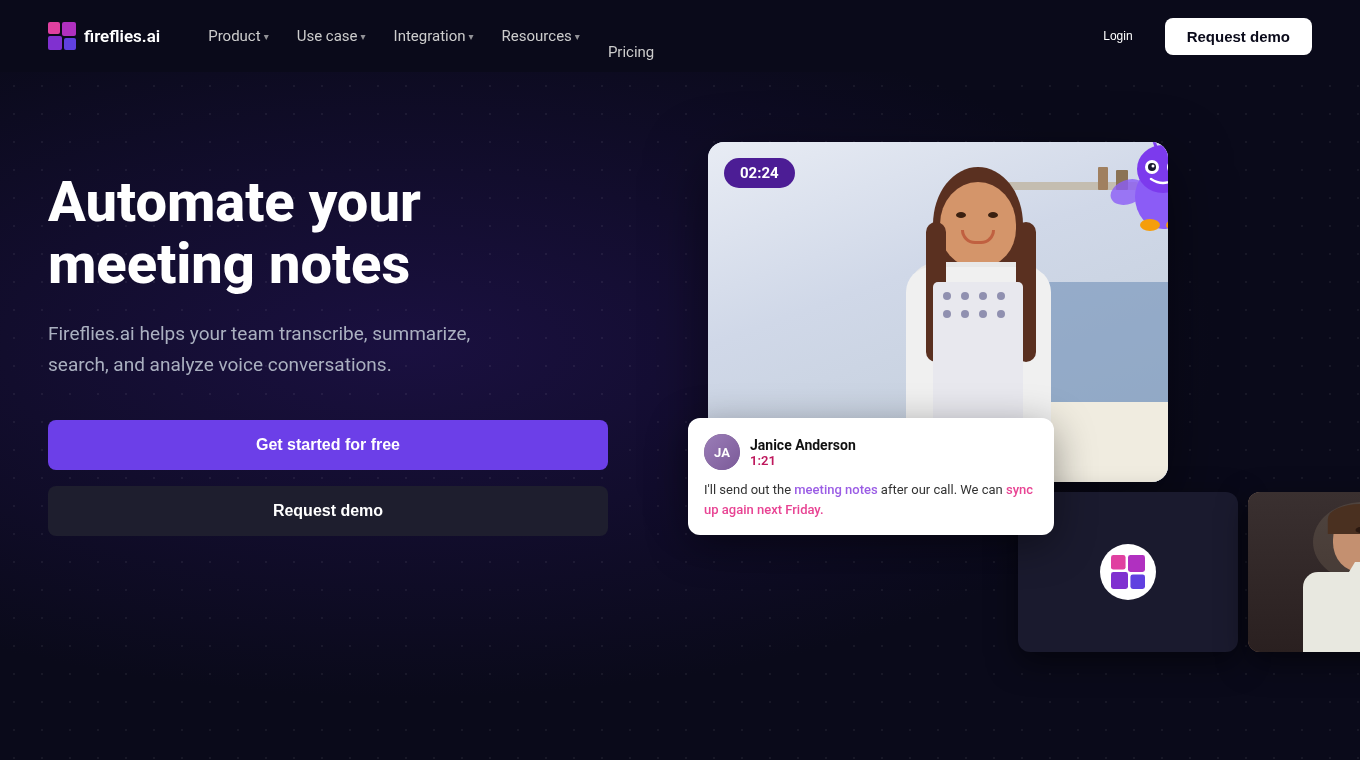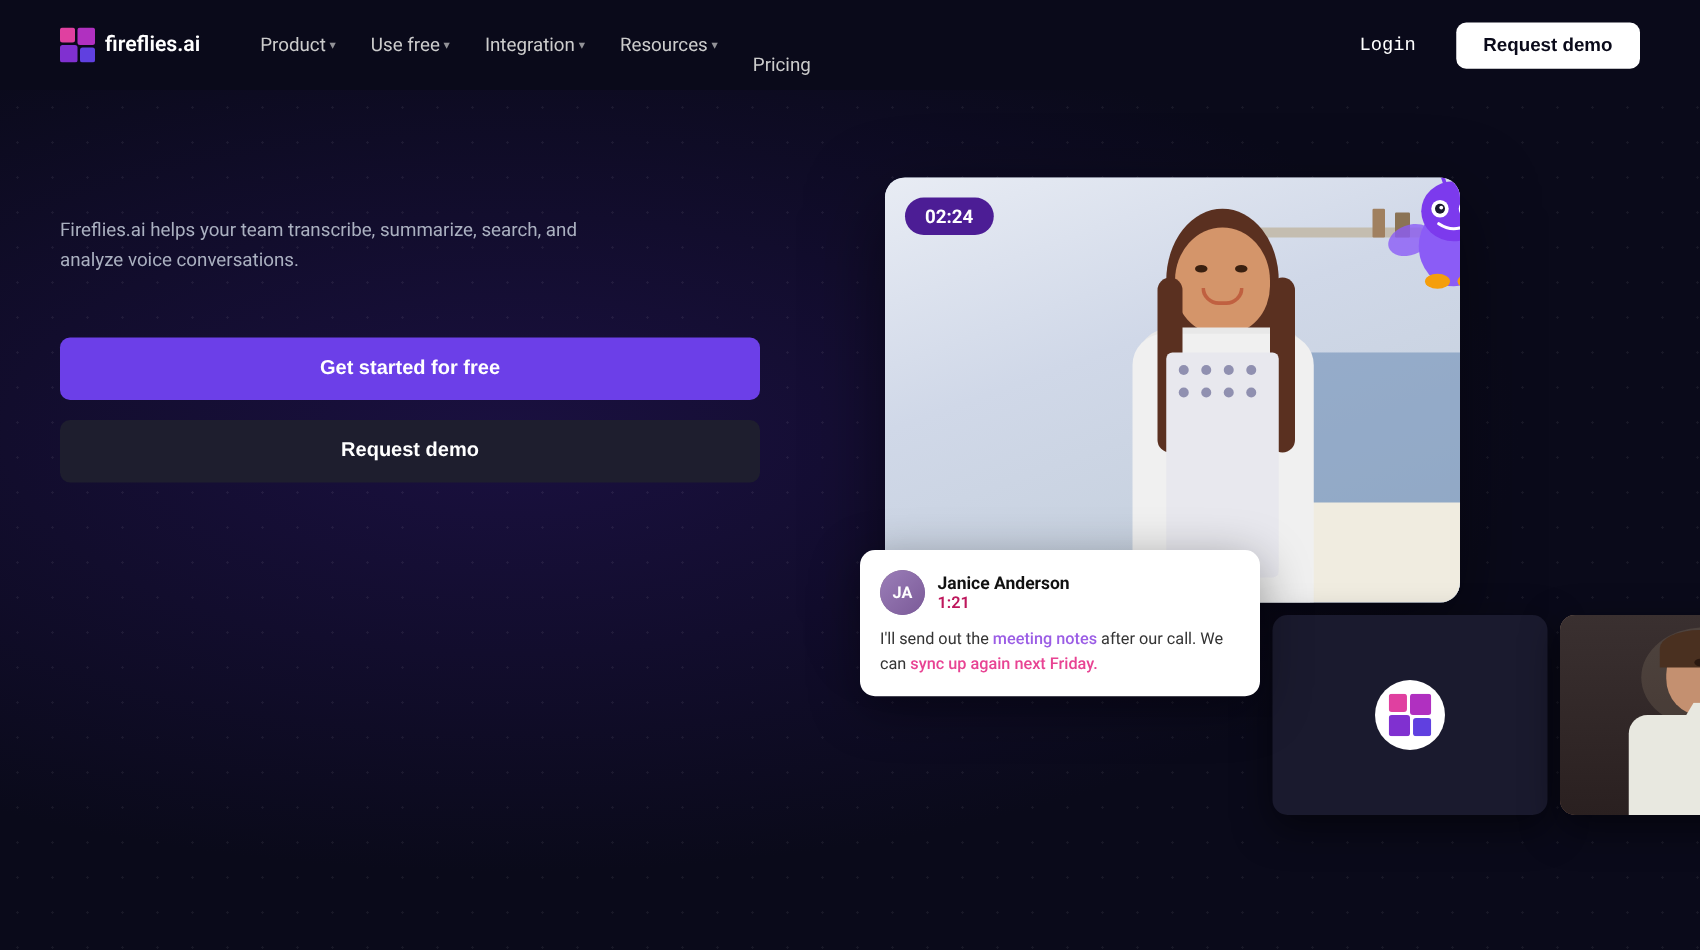--- a/index.html
+++ b/index.html
@@ -71,24 +71,23 @@
     }
     .nav-right {
       display: flex;
       align-items: center;
       gap: 16px;
     }
     .btn-login {
       background: transparent;
       border: none;
       color: #fff;
-      font-size: 15px;
+      font-size: 12px;
       cursor: pointer;
       padding: 8px 16px;
-      font-family: Liberation Mono, monospace;
     }
     .btn-request-demo {
       background: #fff;
       border: none;
       color: #0a0a1a;
       font-size: 15px;
       font-weight: 600;
       cursor: pointer;
       padding: 10px 22px;
       border-radius: 8px;
@@ -122,25 +121,25 @@
       z-index: 2;
     }
     .hero-title {
       font-size: 56px;
       font-weight: 800;
       line-height: 1.1;
       color: #fff;
       margin-bottom: 24px;
     }
     .hero-subtitle {
-      font-size: 15px;
+      font-size: 19px;
       color: #aab0c0;
       line-height: 1.6;
       max-width: 440px;
-      margin-bottom: 50px;
+      margin-bottom: 40px;
     }
     .hero-buttons {
       display: flex;
       gap: 16px;
       flex-direction: column;
     }
     .btn-get-started {
       background: #6c3fe8;
       border: none;
       color: #fff;
@@ -191,23 +190,23 @@
       color: #fff;
       font-size: 15px;
       font-weight: 700;
       padding: 6px 16px;
       border-radius: 20px;
     }
 
     
     .chat-card {
       position: absolute;
-      top: 308px;
+      top: 286px;
       left: 0px;
-      width: 320px;
+      width: 366px;
       background: #fff;
       border-radius: 12px;
       padding: 16px;
       box-shadow: 0 10px 40px rgba(0,0,0,0.4);
       z-index: 5;
     }
     .chat-header {
       display: flex;
       align-items: center;
       gap: 10px;
@@ -313,21 +312,21 @@
       </svg>
       <span>fireflies.ai</span>
     </a>
 
     <div class="nav-links">
       <div class="nav-item">
         <span>Product</span>
         <span class="chevron">▾</span>
       </div>
       <div class="nav-item">
-        <span>Use free</span>
+        <span>Use case</span>
         <span class="chevron">▾</span>
       </div>
       <div class="nav-item">
         <span>Integration</span>
         <span class="chevron">▾</span>
       </div>
       <div class="nav-item">
         <span>Resources</span>
         <span class="chevron">▾</span>
       </div>
@@ -338,20 +337,24 @@
   </div>
 
   <div class="nav-right">
     <button class="btn-login">Login</button>
     <button class="btn-request-demo">Request demo</button>
   </div>
 </nav>
 
 <section class="hero">
   <div class="hero-left">
+    <h1 class="hero-title">
+      <span>Automate your</span><br>
+      <span>meeting notes</span>
+    </h1>
     <p class="hero-subtitle">Fireflies.ai helps your team transcribe, summarize, search, and analyze voice conversations.</p>
     <div class="hero-buttons">
       <button class="btn-get-started">Get started for free</button>
       <button class="btn-request-demo-hero">Request demo</button>
     </div>
   </div>
 
   <div class="hero-right">
 
     <div class="video-card-main">

